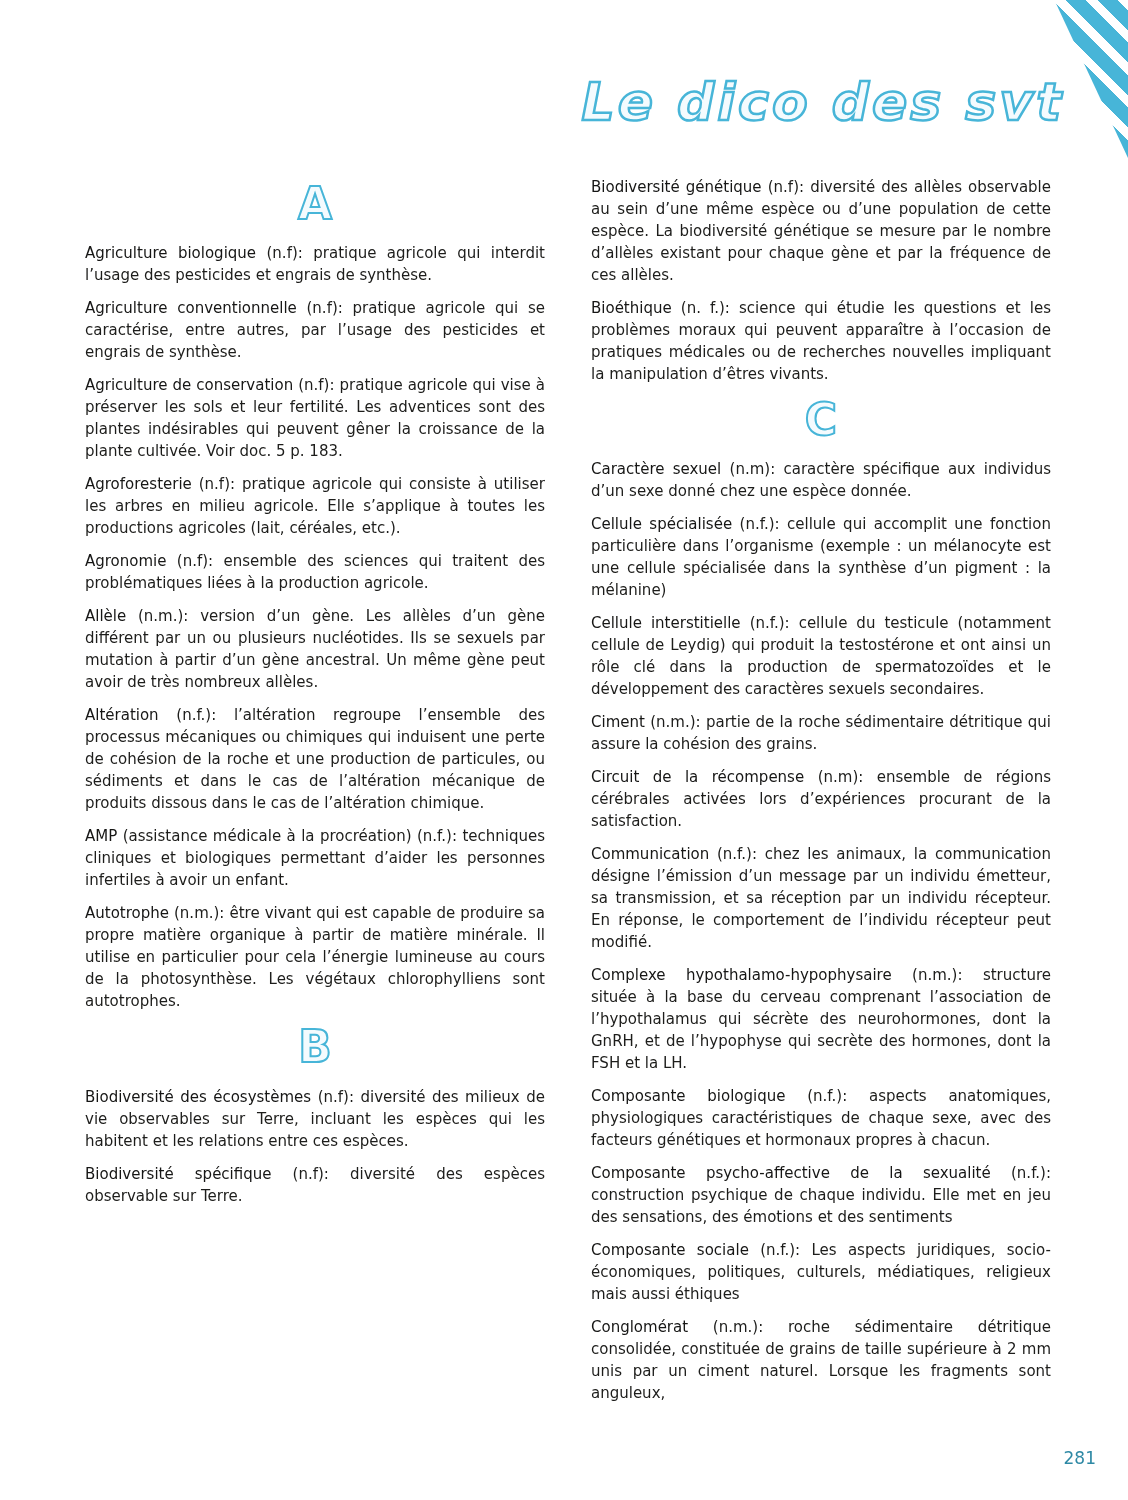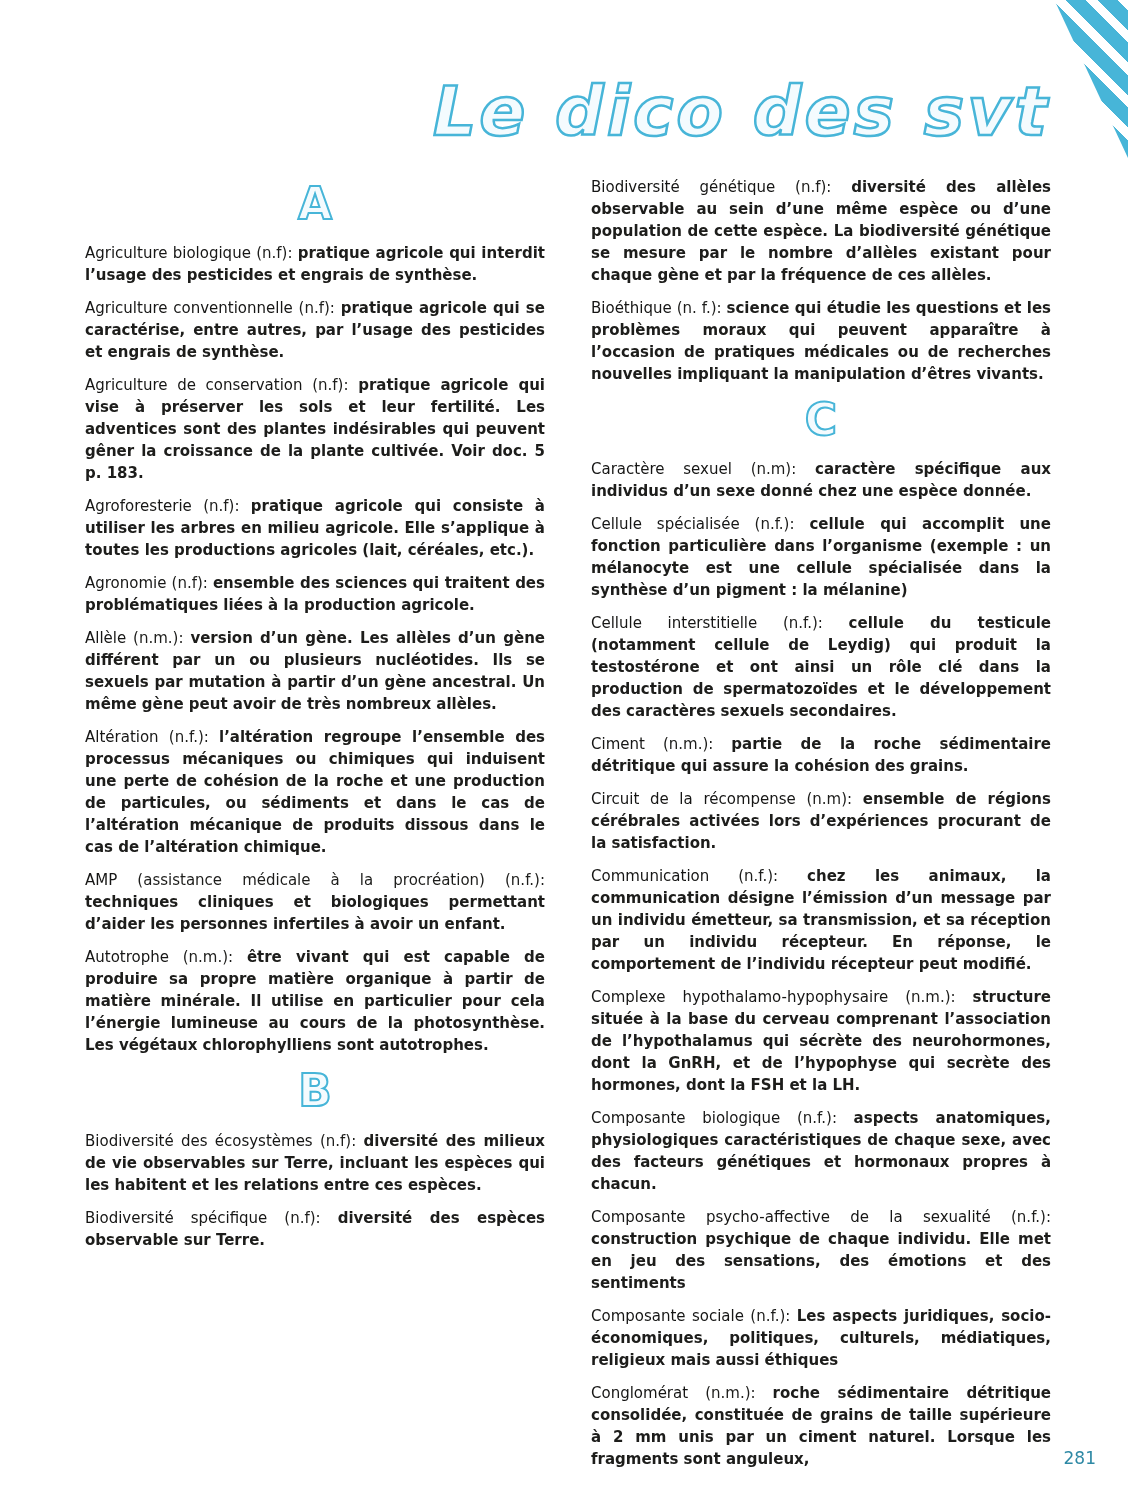--- a/index.html
+++ b/index.html
@@ -20,23 +20,23 @@
   .corner {
     position: absolute; top: 0; right: 0;
     width: 80px; height: 158px;
     background: repeating-linear-gradient(45deg,
       #ffffff 0 9px, var(--accent) 9px 23px);
     clip-path: polygon(8% 0, 100% 0, 100% 100%, 100% 100%);
   }
 
   
   .title {
-    position: absolute; top: 72px; right: 78px;
+    position: absolute; top: 72px; right: 64px;
     font-family: "DejaVu Sans", sans-serif;
-    font-size: 68px; font-weight: bold; font-style: italic;
+    font-size: 52px; font-weight: bold; font-style: italic;
     letter-spacing: 3px;
     color: #f4fbfe;
     -webkit-text-stroke: 2.5px var(--accent);
     white-space: nowrap;
   }
 
   .columns {
     position: absolute; top: 176px; left: 85px;
     width: 966px;
     display: flex; gap: 46px;
@@ -54,21 +54,21 @@
   }
 
   .entry {
     font-size: 15px;
     line-height: 22px;
     text-align: justify;
     margin-bottom: 11px;
   }
   .entry .term { font-weight: normal; color: #161615; }
   .entry .pos  { font-weight: normal; }
-  .entry .def  { font-weight: bold; }
+  .entry .def  { font-weight: normal; }
 
   .page-number {
     position: absolute; right: 32px; bottom: 32px;
     font-size: 17px; color: var(--page-num);
   }
 </style>
 </head>
 <body>
 
 <div class="page">

